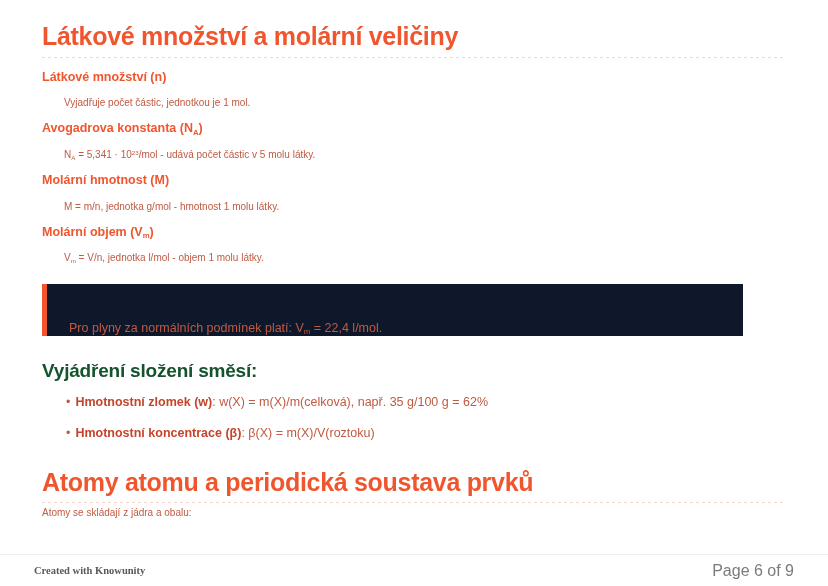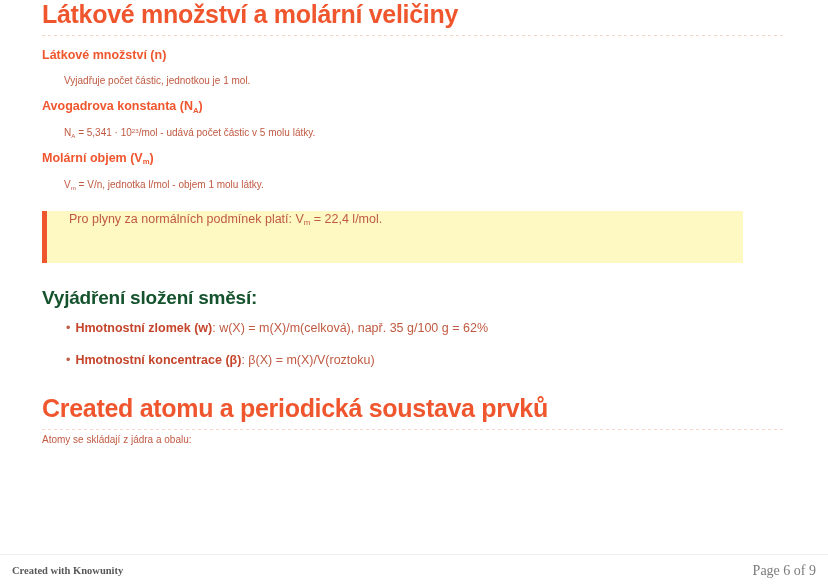--- a/index.html
+++ b/index.html
@@ -29,21 +29,21 @@
   .h1 {
     color: #F0562E;
     font-size: 25px;
     font-weight: bold;
     letter-spacing: -0.3px;
     margin: 0;
     padding: 0;
     line-height: 1.15;
     white-space: nowrap;
   }
-  .h1-top { }
+  .h1-top { padding-top: 22px; }
 
   .rule-dotted {
     height: 1px;
     margin-top: 6px;
     margin-bottom: 0;
     background-image: linear-gradient(to right, #f6cdbe 0 3px, rgba(255,255,255,0) 3px 6px);
     background-size: 6px 1px;
     background-repeat: repeat-x;
     opacity: .85;
   }
@@ -89,25 +89,25 @@
   }
 
   
   .blk-h3   { margin-top: 12px; }
   .blk-p    { margin-top: 11px; }
 
   
   .callout {
     margin-top: 20px;
     margin-right: 43px;
-    background: #fef9c3;
+    background: #0f172a;
     border-left: 5px solid #F0562E;
     height: 52px;
     display: flex;
-    align-items: flex-start;
+    align-items: flex-end;
     box-sizing: border-box;
   }
   .callout-text {
     color: #C05A42;
     font-size: 12.5px;
     line-height: 1.3;
     padding-left: 22px;
   }
 
   
@@ -131,35 +131,35 @@
   .final-p { margin-top: 3px; }
 
   
   .footer {
     position: absolute;
     left: 0;
     bottom: 0;
     width: 828px;
     height: 32px;
     box-sizing: border-box;
-    padding: 0 12px;
+    padding: 0 34px;
     display: flex;
     align-items: center;
     justify-content: space-between;
     border-top: 1px solid #eeeeee;
   }
   .footer-left {
     font-family: "Liberation Serif", serif;
     font-size: 10.5px;
     font-weight: bold;
     color: #59595b;
   }
   .footer-right {
-    font-family: Liberation Serif, serif;
-    font-size: 14px;
+    font-family: Liberation Sans, sans-serif;
+    font-size: 16px;
     color: #7b7b7d;
   }
 </style>
 </head>
 <body>
 
 <div class="page">
 
   <h1 class="h1 h1-top">Látkové množství a molární veličiny</h1>
   <div class="rule-dotted"></div>
@@ -167,20 +167,24 @@
   <div class="blk-h3">
     <div class="h3">Látkové množství (n)</div>
     <div class="body-text indent blk-p">Vyjadřuje počet částic, jednotkou je 1 mol.</div>
   </div>
 
   <div class="blk-h3">
     <div class="h3"><span>Avogadrova konstanta (N</span><sub>A</sub><span>)</span></div>
     <div class="body-text indent blk-p"><span>N</span><sub>A</sub><span> = 5,341 · 10</span><sup>23</sup><span>/mol - udává počet částic v 5 molu látky.</span></div>
   </div>
 
+  <div class="blk-h3">
+    <div class="h3">Molární hmotnost (M)</div>
+    <div class="body-text indent blk-p">M = m/n, jednotka g/mol - hmotnost 1 molu látky.</div>
+  </div>
 
   <div class="blk-h3">
     <div class="h3"><span>Molární objem (V</span><sub>m</sub><span>)</span></div>
     <div class="body-text indent blk-p"><span>V</span><sub>m</sub><span> = V/n, jednotka l/mol - objem 1 molu látky.</span></div>
   </div>
 
   <div class="callout">
     <div class="callout-text"><span>Pro plyny za normálních podmínek platí: V</span><sub>m</sub><span> = 22,4 l/mol.</span></div>
   </div>
 
@@ -188,21 +192,21 @@
 
   <div class="bullets">
     <div class="bullet">
       <span class="dot">•</span><b>Hmotnostní zlomek (w)</b><span>: w(X) = m(X)/m(celková), např. 35 g/100 g = 62%</span>
     </div>
     <div class="bullet">
       <span class="dot">•</span><b>Hmotnostní koncentrace (β)</b><span>: β(X) = m(X)/V(roztoku)</span>
     </div>
   </div>
 
-  <h1 class="h1 sec3">Created atomu a periodická soustava prvků</h1>
+  <h1 class="h1 sec3">Atomy atomu a periodická soustava prvků</h1>
   <div class="rule-dotted"></div>
   <div class="body-text final-p">Atomy se skládají z jádra a obalu:</div>
 
   <div class="footer">
     <span class="footer-left">Created with Knowunity</span>
     <span class="footer-right">Page 6 of 9</span>
   </div>
 
 </div>
 

